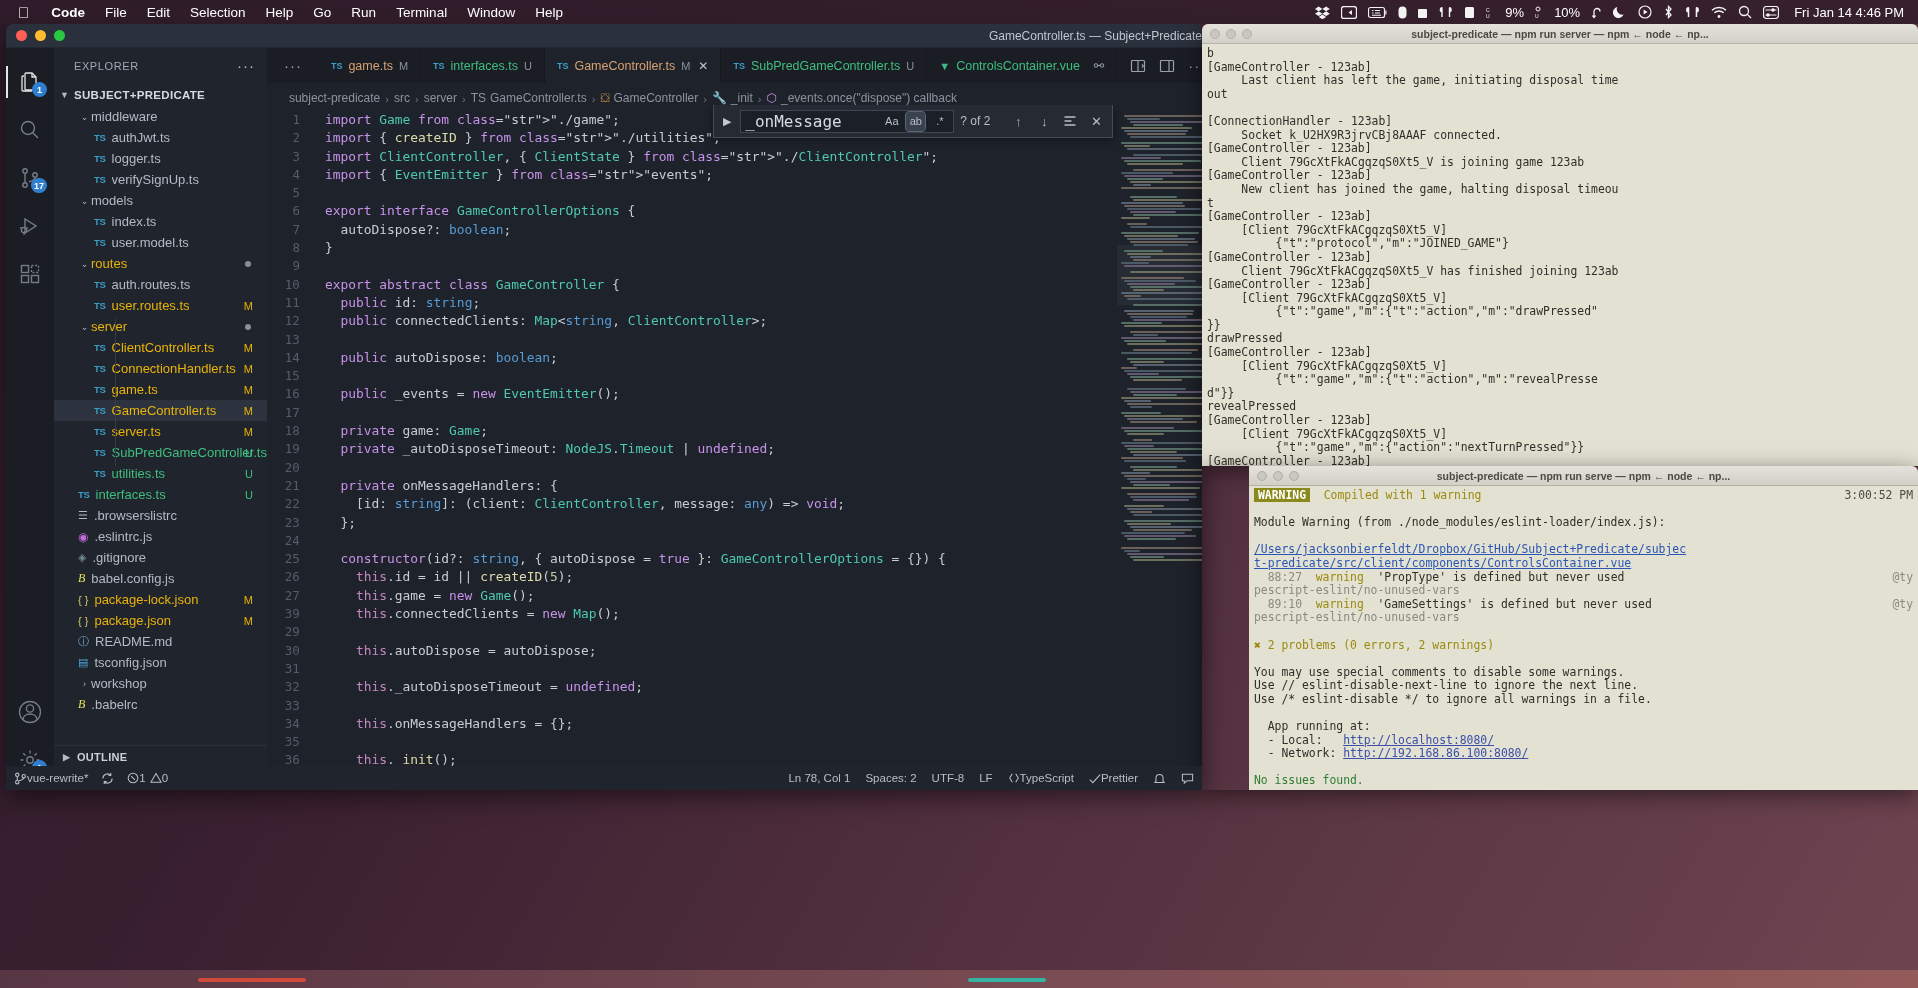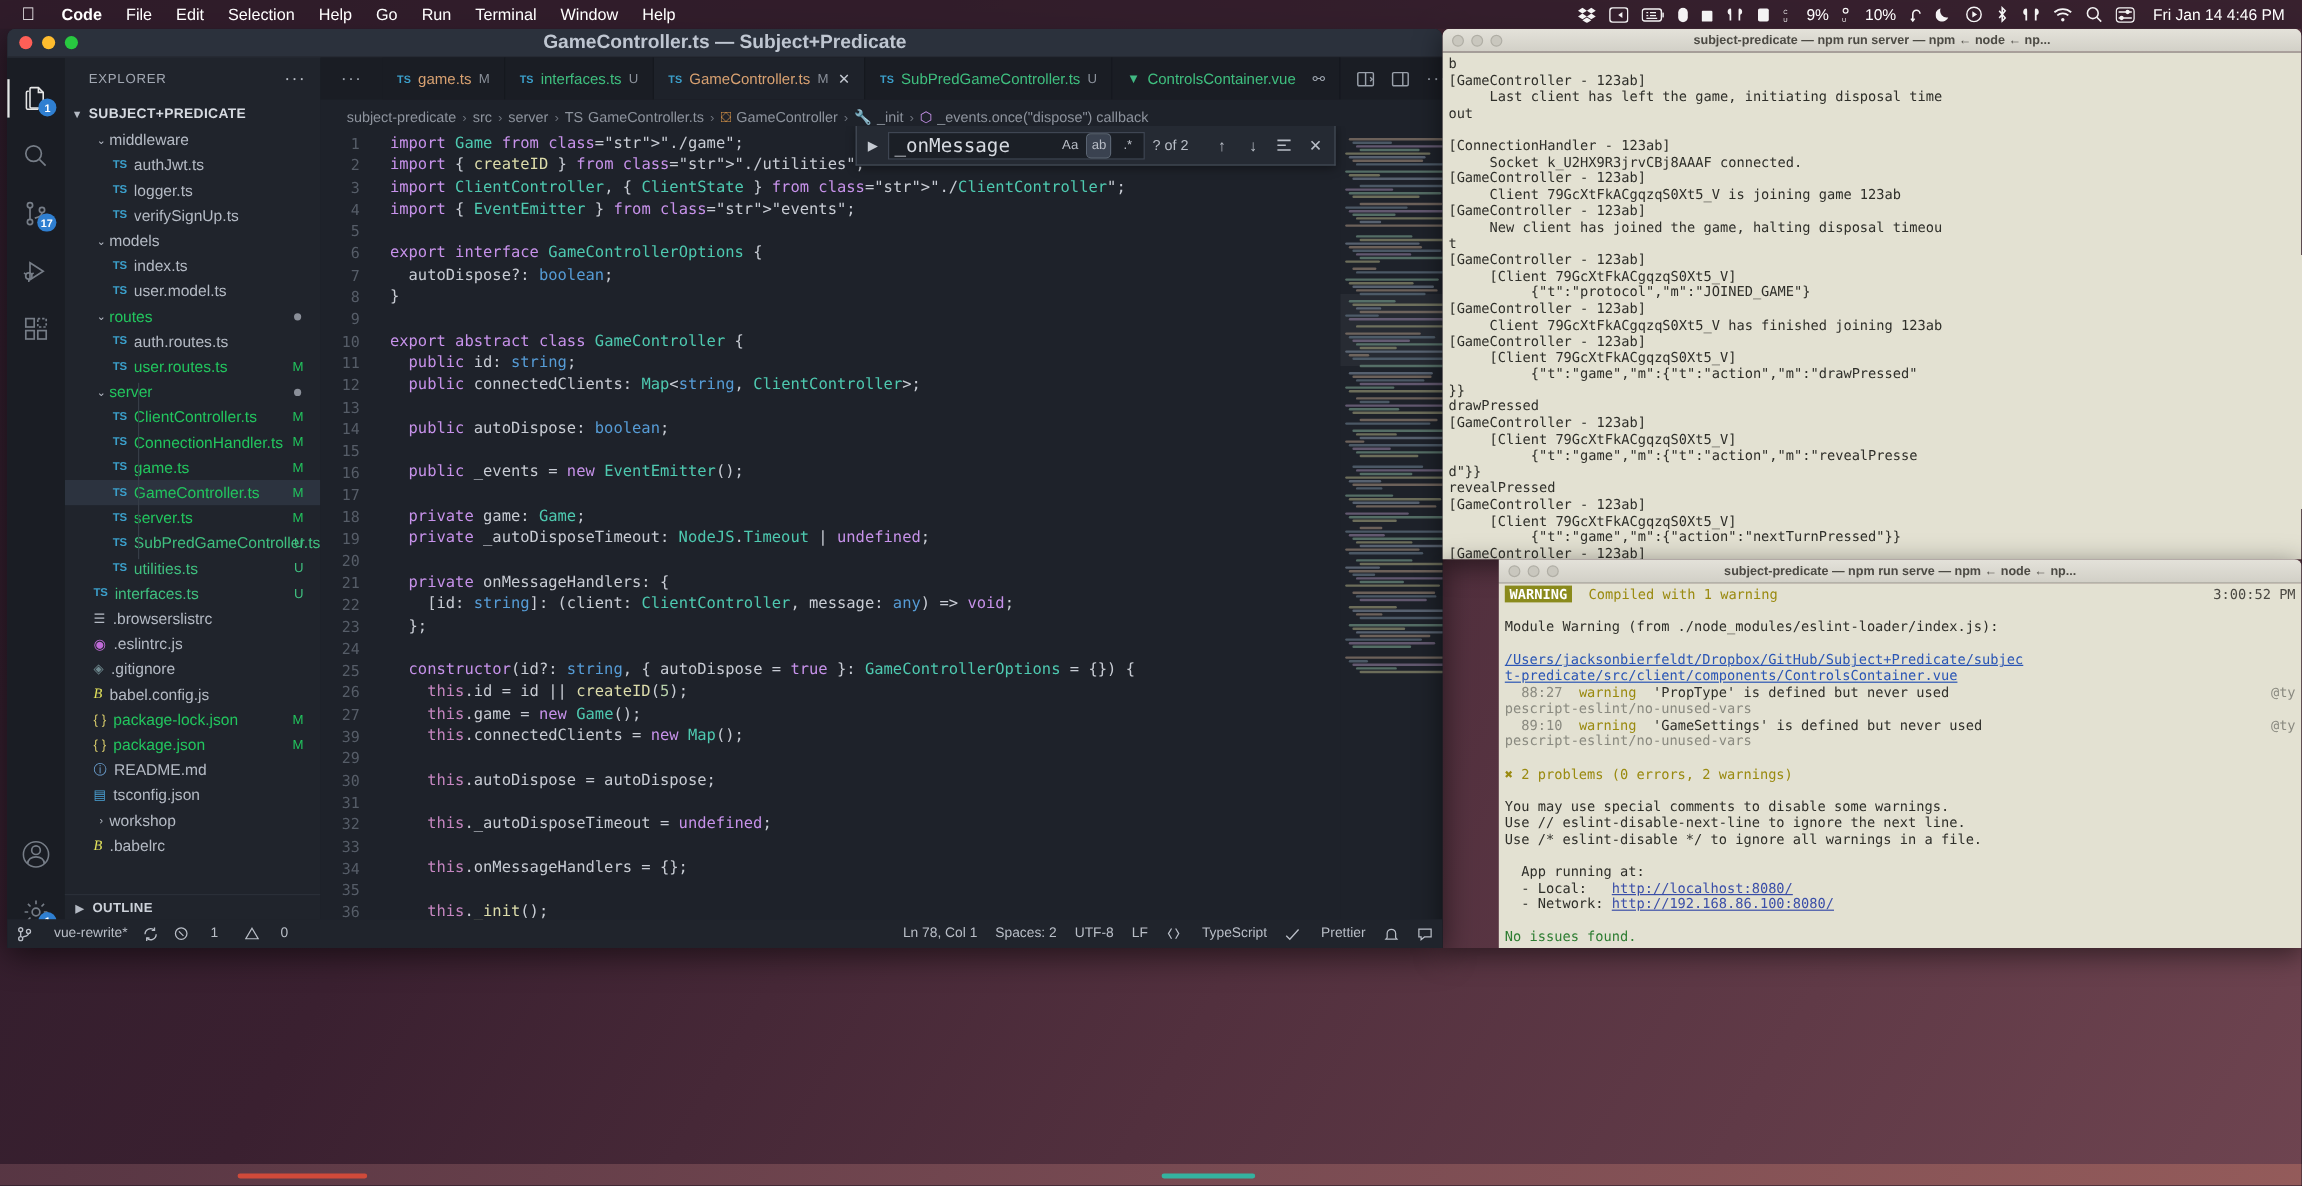--- a/index.html
+++ b/index.html
@@ -27,22 +27,22 @@
 
   
   .vscode { position:absolute; left:6px; top:24px; width:1196px; height:766px;
     background:#1e222a; border-radius:7px 7px 0 0; overflow:hidden;
     box-shadow:0 6px 26px rgba(0,0,0,.55); }
   .titlebar { height:24px; background:#2b313c; display:flex; align-items:center;
     position:relative; border-bottom:1px solid #23272f; }
   .traffic { display:flex; gap:8px; padding-left:10px; }
   .tl { width:11px; height:11px; border-radius:50%; }
   .tl.r{background:#ff5f57}.tl.y{background:#febc2e}.tl.g{background:#28c840}
-  .win-title { position:absolute; left:0; right:0; text-align:center;
-    color:#bfc6d1; font-size:16px; line-height:24px; pointer-events:none;font-weight:bold; }
+  .win-title { position:absolute; left:0; right:0; text-align:right;
+    color:#bfc6d1; font-size:12px; line-height:24px; pointer-events:none; }
 
   .body-row { display:flex; height:742px; }
 
   
   .activitybar { width:48px; background:#1a1d24; display:flex; flex-direction:column;
     align-items:center; padding-top:10px; }
   .ab-icon { width:48px; height:48px; display:flex; align-items:center; justify-content:center;
     position:relative; color:#767d87; }
   .ab-icon.active { color:#e6e6e6; }
   .ab-icon.active::before { content:""; position:absolute; left:0; top:8px; bottom:8px;
@@ -65,21 +65,21 @@
   .row.sel { background:#2c333f; }
   .row .ind { display:inline-block; }
   .chev { width:13px; color:#b4bac4; font-size:9px; display:inline-flex;
     align-items:center; justify-content:center; }
   .ts-ico { color:#3b9ec9; font-size:9.5px; font-weight:bold; margin-right:6px;
     letter-spacing:-.3px; }
   .fname { overflow:hidden; text-overflow:ellipsis;text-align:center; }
   .badge-m { position:absolute; right:14px; font-size:11px; }
   .dot { position:absolute; right:16px; width:6px; height:6px; border-radius:50%;
     background:#8a8f99; }
-  .clr-orange { color:#22c55e; }
+  .clr-orange { color:#eab308; }
   .clr-green { color:#3fbf7f; }
   .clr-plain { color:#b4bac4; }
   .guide { position:absolute; width:1px; background:#363d47; left:61px; }
   .sb-foot { border-top:1px solid #2a2f38; }
   .sb-foot .fr { height:22px; display:flex; align-items:center; gap:4px;
     padding-left:6px; color:#ccd1d9; font-size:11px; font-weight:bold; letter-spacing:.3px; }
 
   
   .editor { flex:1; background:#1e222a; display:flex; flex-direction:column; position:relative; }
   .tabs { height:35px; background:#1a1d24; display:flex; align-items:stretch; }
@@ -130,21 +130,21 @@
   .find-count { color:#b9bec7; font-size:12px; min-width:42px; }
   .find-btn { width:20px; height:20px; display:flex; align-items:center; justify-content:center;
     color:#b9bec7; font-size:13px; }
 
   
   .statusbar { position:absolute; left:6px; top:766px; width:1196px; height:24px;
     background:#20242c; display:flex; align-items:center; color:#b9bec7; font-size:11.5px;
     padding:0 8px; gap:13px; z-index:5; }
   .sb-left { display:flex; align-items:center; gap:13px; }
   .sb-right { margin-left:auto; display:flex; align-items:center; gap:15px; }
-  .sb-cell { display:flex; gap:18px; white-space:nowrap; }
+  .sb-cell { display:flex; gap:0; white-space:nowrap; }
 
   
   .term { position:absolute; border-radius:6px 6px 0 0; overflow:hidden;
     box-shadow:0 5px 22px rgba(0,0,0,.5); }
   .term-bar { height:20px; background:linear-gradient(#e4e2da,#d2d0c7);
     display:flex; align-items:center; padding:0 8px; position:relative;
     border-bottom:1px solid #b4b2a9; }
   .tb-lights { display:flex; gap:6px; }
   .tbl { width:10px; height:10px; border-radius:50%; background:#c9c7be;
     border:1px solid #b0aea5; }

